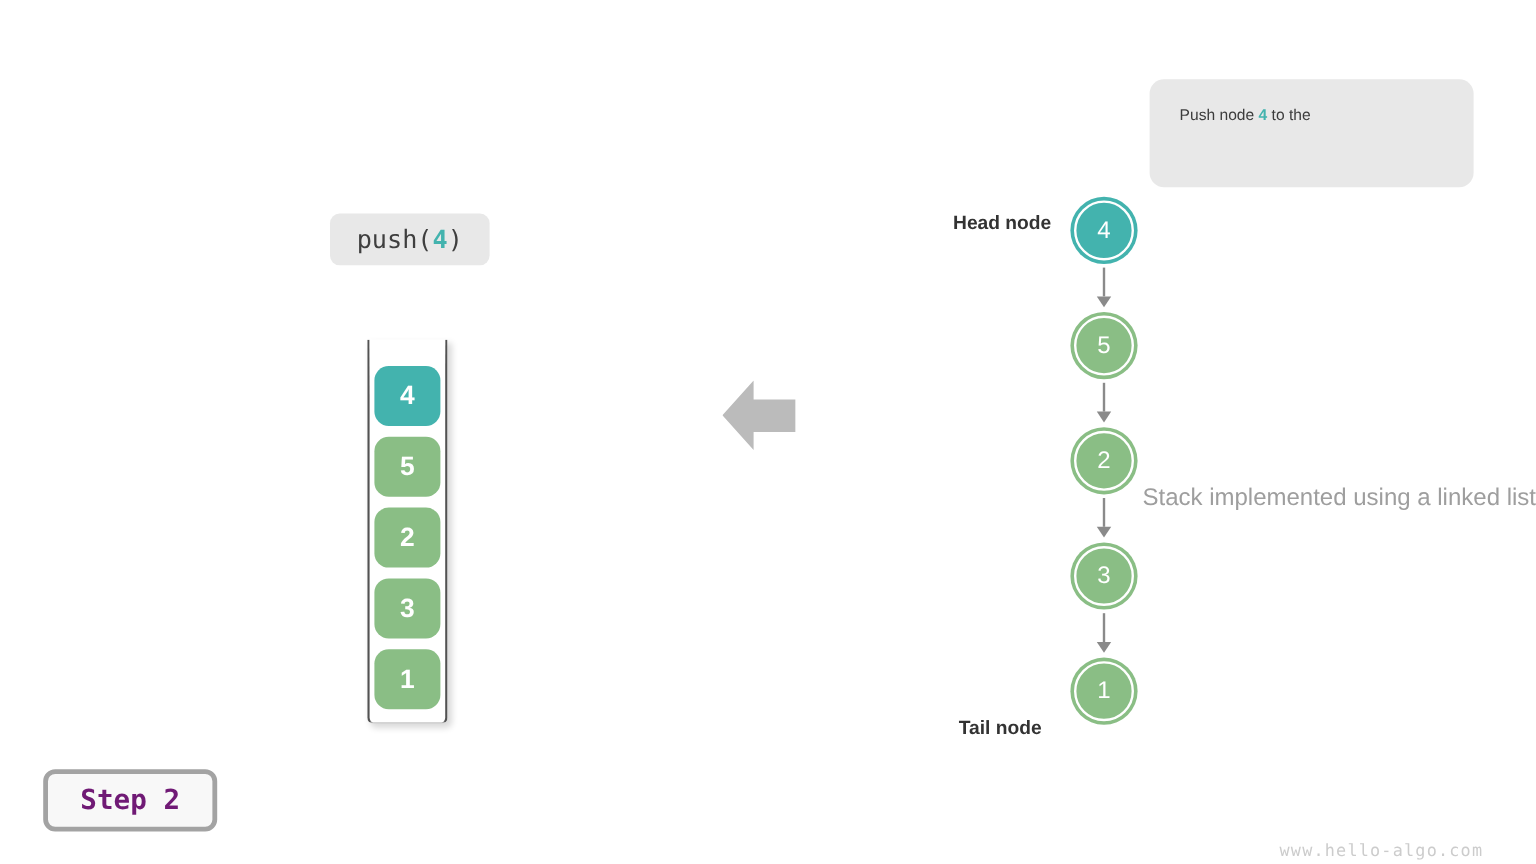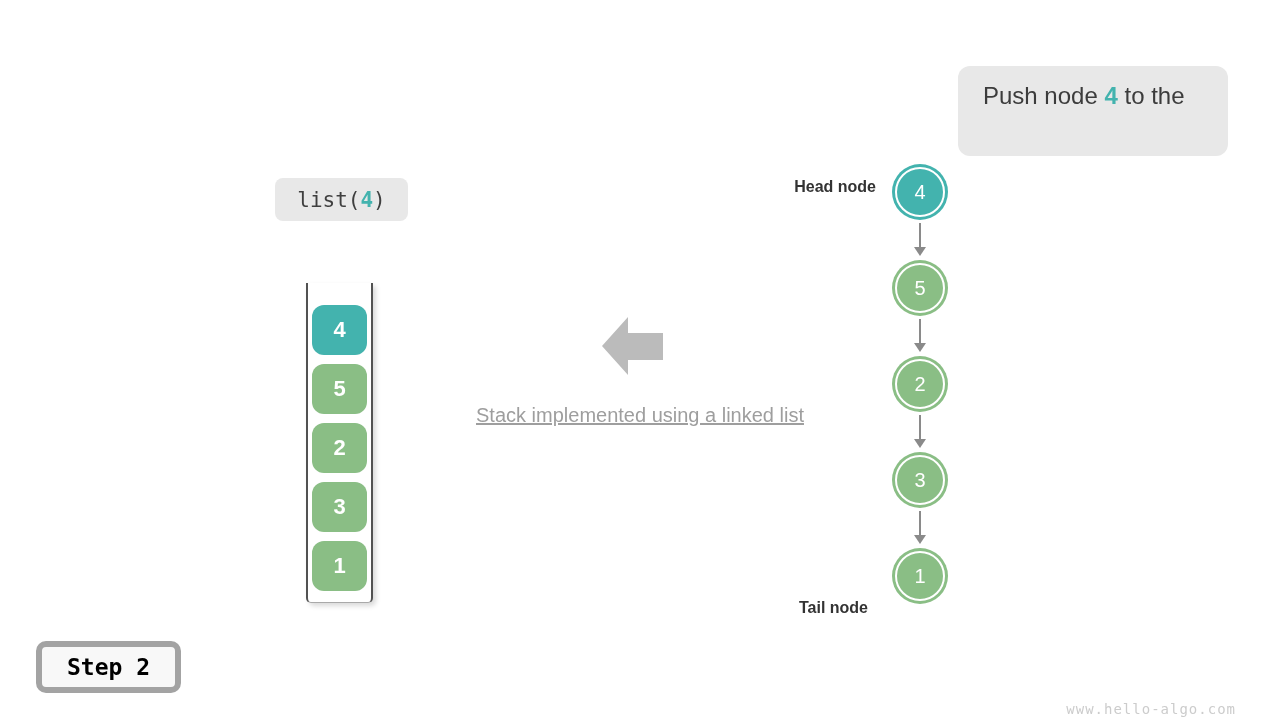--- a/index.html
+++ b/index.html
@@ -4,21 +4,21 @@
 <style>
   html,body{margin:0;padding:0;}
   body{
     width:1280px;height:720px;position:relative;overflow:hidden;
     background:#ffffff;font-family:"Liberation Sans",sans-serif;
   }
   
   .bubble{
     position:absolute;left:958px;top:66px;width:270px;height:90px;
     background:#e8e8e8;border-radius:12px;box-sizing:border-box;
-    padding:15px 18px 0 25px;font-size:24px;line-height:29px;color:#3c3c3c;
+    padding:15px 18px 0 25px;font-size:13px;line-height:29px;color:#3c3c3c;
   }
   .hl{color:#43b3ae;font-weight:bold;}
   
   .push-label{
     position:absolute;left:275px;top:178px;width:133px;height:43px;
     background:#e8e8e8;border-radius:8px;display:flex;align-items:center;justify-content:center;
     font-family:"DejaVu Sans Mono",monospace;font-size:21px;color:#3f3f3f;
   }
   
   .stack{
@@ -28,60 +28,60 @@
     display:flex;flex-direction:column;align-items:center;padding-top:22px;gap:9px;
   }
   .stack-node{
     width:55px;height:50px;border-radius:12px;color:#fff;font-size:22px;font-weight:bold;
     display:flex;align-items:center;justify-content:center;flex:none;
   }
   
   .big-arrow{position:absolute;left:602px;top:317px;}
   
   .caption{
-    position:absolute;left:0;top:404px;width:100%;text-align:center;
-    font-size:20px;color:#9e9e9e;text-decoration:underline;
+    position:absolute;left:0;top:404px;width:100%;text-align:right;
+    font-size:20px;color:#9e9e9e;
   }
   
   .linked-list{
     position:absolute;left:895px;top:167px;width:50px;
     display:flex;flex-direction:column;align-items:center;
   }
   .ll-node{
     width:46px;height:46px;border-radius:50%;border:2px solid #ffffff;
     color:#fff;font-size:20px;display:flex;align-items:center;justify-content:center;flex:none;
   }
   .ll-arrow{height:46px;box-sizing:border-box;padding-top:6px;display:flex;flex-direction:column;align-items:center;flex:none;}
   .ll-line{display:block;width:2px;height:24px;background:#8a8a8a;}
   .ll-head{display:block;width:0;height:0;border-left:6px solid transparent;border-right:6px solid transparent;border-top:9px solid #8a8a8a;}
   .node-label{position:absolute;font-size:16px;font-weight:bold;color:#333333;white-space:nowrap;}
   .head-label{right:404px;top:178px;}
   .tail-label{right:412px;top:563px;margin-top:36px;}
   
   .step-badge{
     position:absolute;left:36px;top:641px;width:145px;height:52px;box-sizing:border-box;
-    border:6px solid #a3a3a3;border-radius:10px;background:#f8f8f8;
+    border:4px solid #a3a3a3;border-radius:10px;background:#f8f8f8;
     display:flex;align-items:center;justify-content:center;
-    font-family:"DejaVu Sans Mono",monospace;font-size:23px;font-weight:bold;color:#000000;
+    font-family:"DejaVu Sans Mono",monospace;font-size:23px;font-weight:bold;color:#701a75;
   }
   
   .watermark{
     position:absolute;right:44px;top:672px;
     font-family:"DejaVu Sans Mono",monospace;font-size:14px;color:#cccccc;letter-spacing:1px;margin-top:29px;
   }
 </style>
 </head>
 <body>
 
 <div class="bubble">
   <span>Push node </span><span class="hl">4</span><span> to the</span><br>
 </div>
 
 <div class="push-label">
-  <span>list(</span>
+  <span>push(</span>
     <span class="hl">4</span>
     <span>)</span>
 </div>
 
 <div class="stack">
     <div class="stack-node" style="background: rgb(67, 179, 174);">4</div>
     <div class="stack-node" style="background: rgb(138, 190, 133);">5</div>
     <div class="stack-node" style="background: rgb(138, 190, 133);">2</div>
     <div class="stack-node" style="background: rgb(138, 190, 133);">3</div>
     <div class="stack-node" style="background: rgb(138, 190, 133);">1</div>

